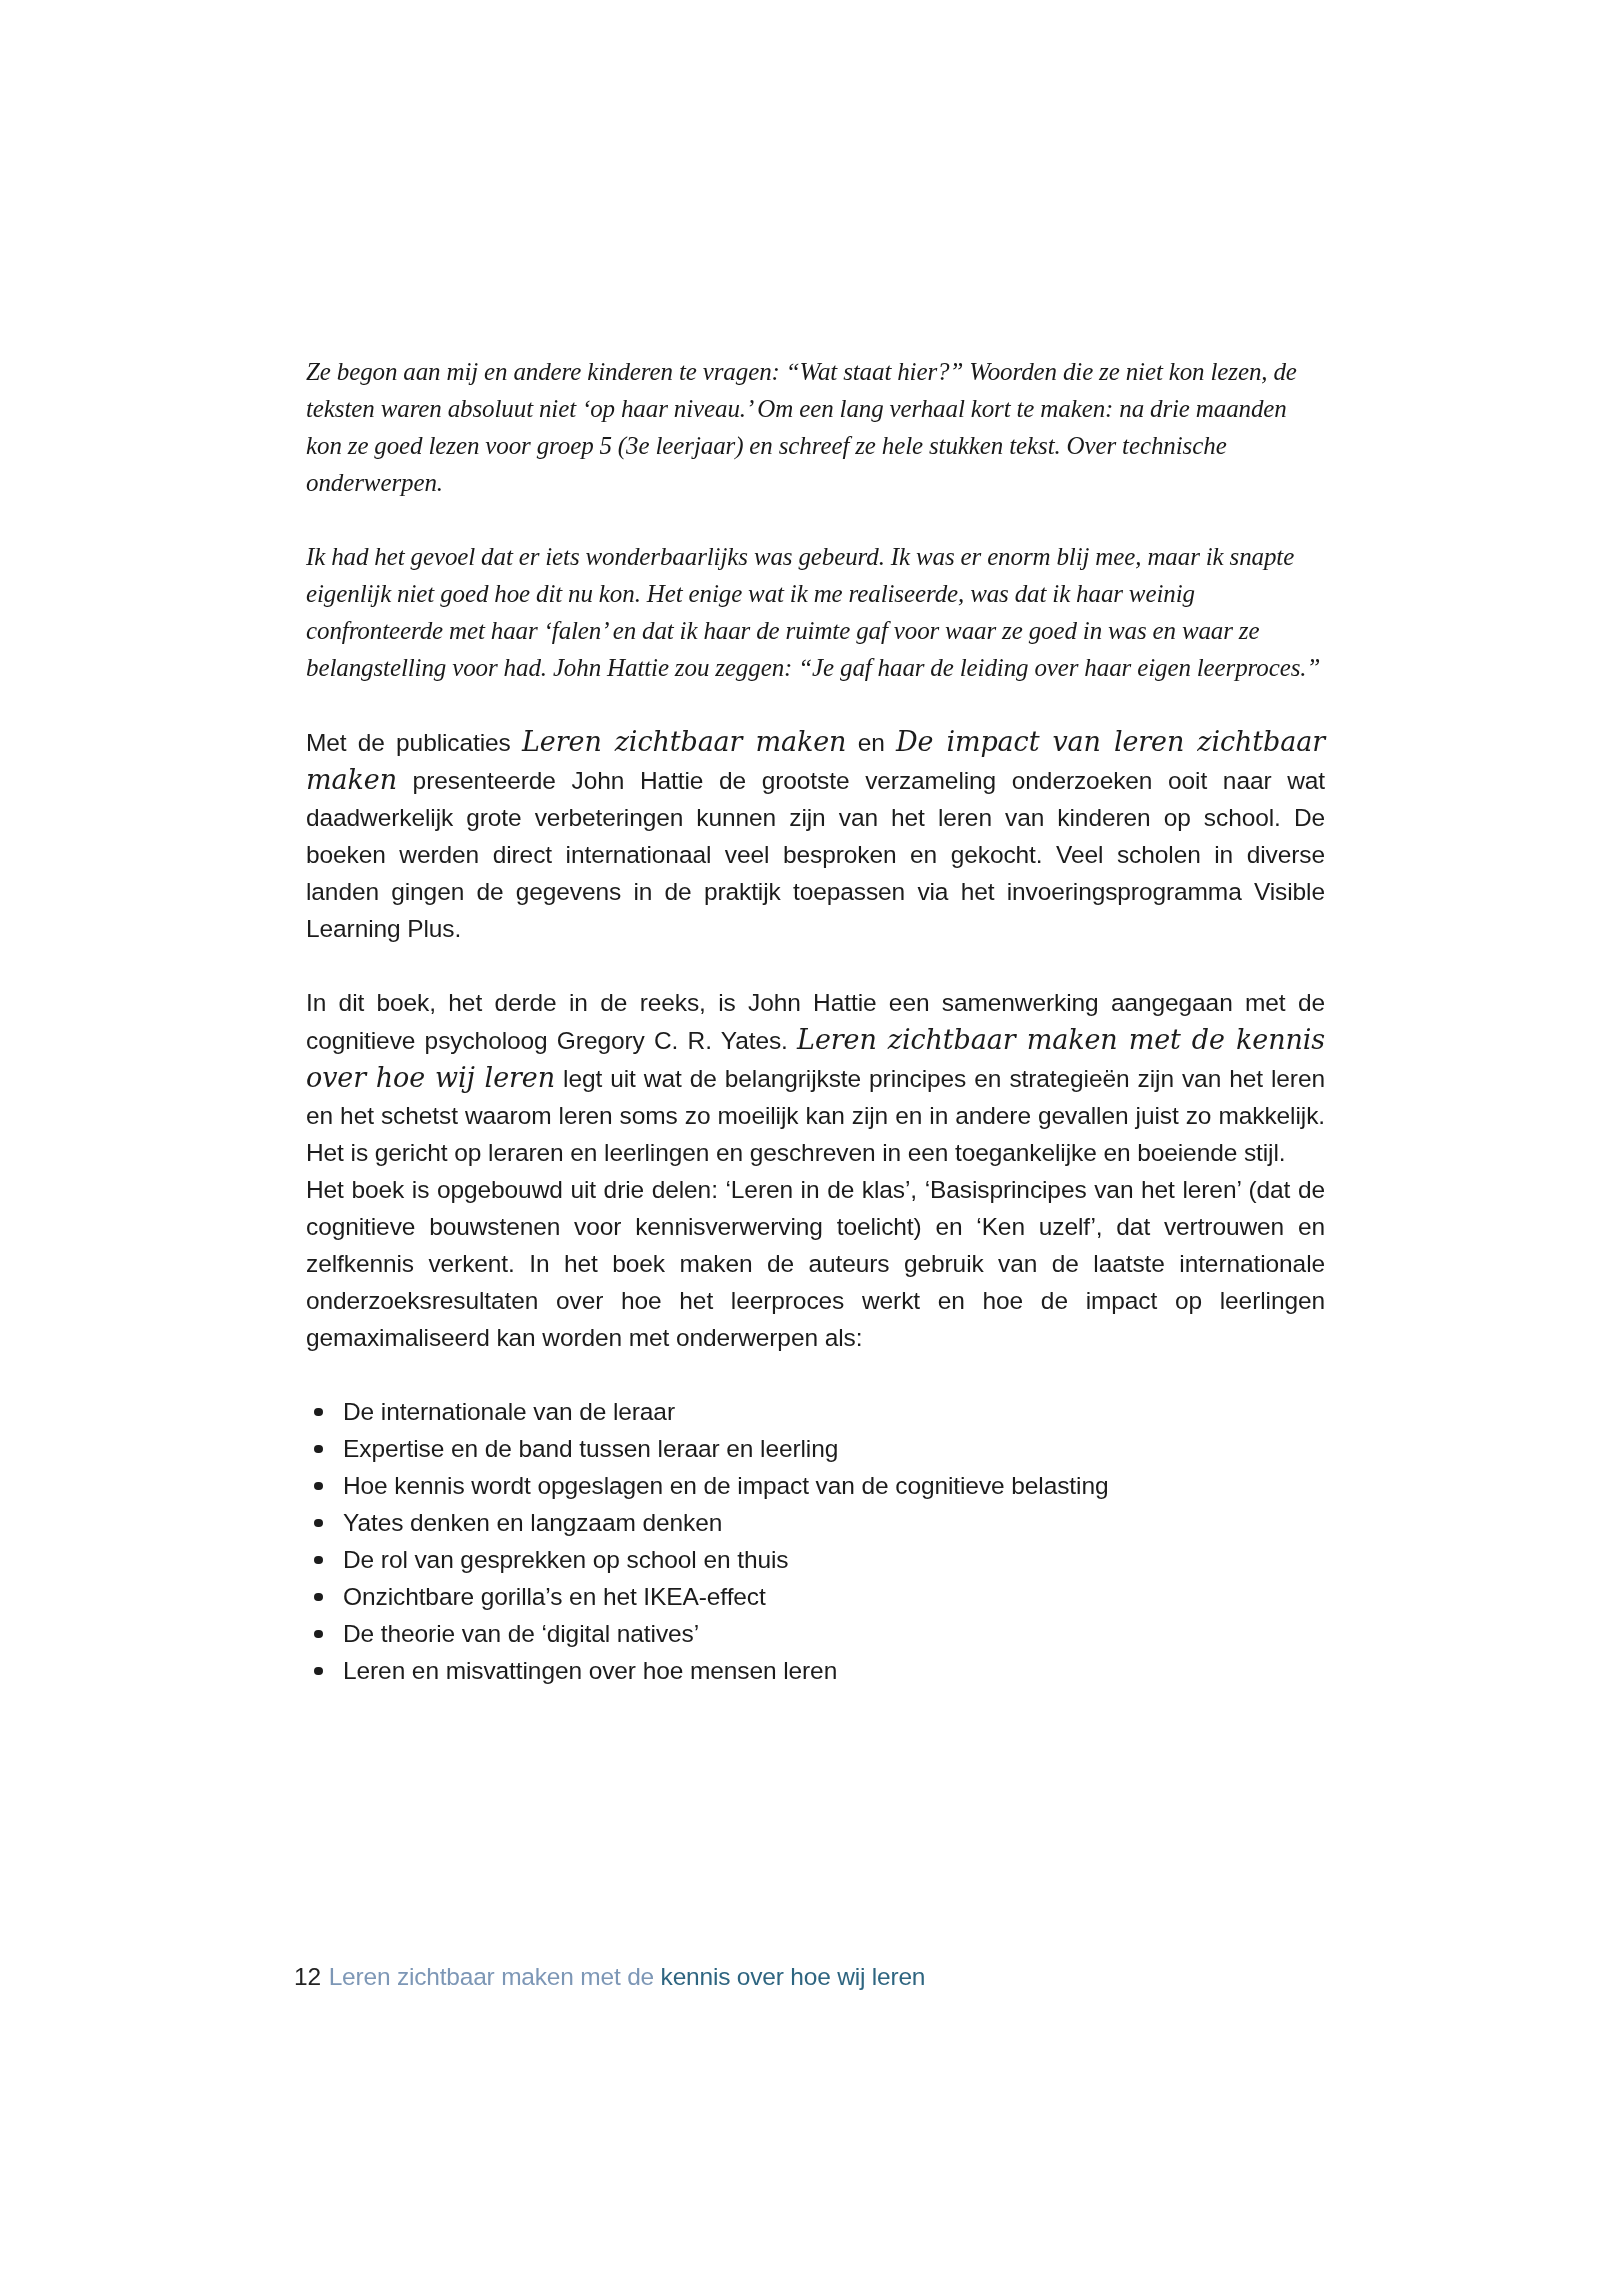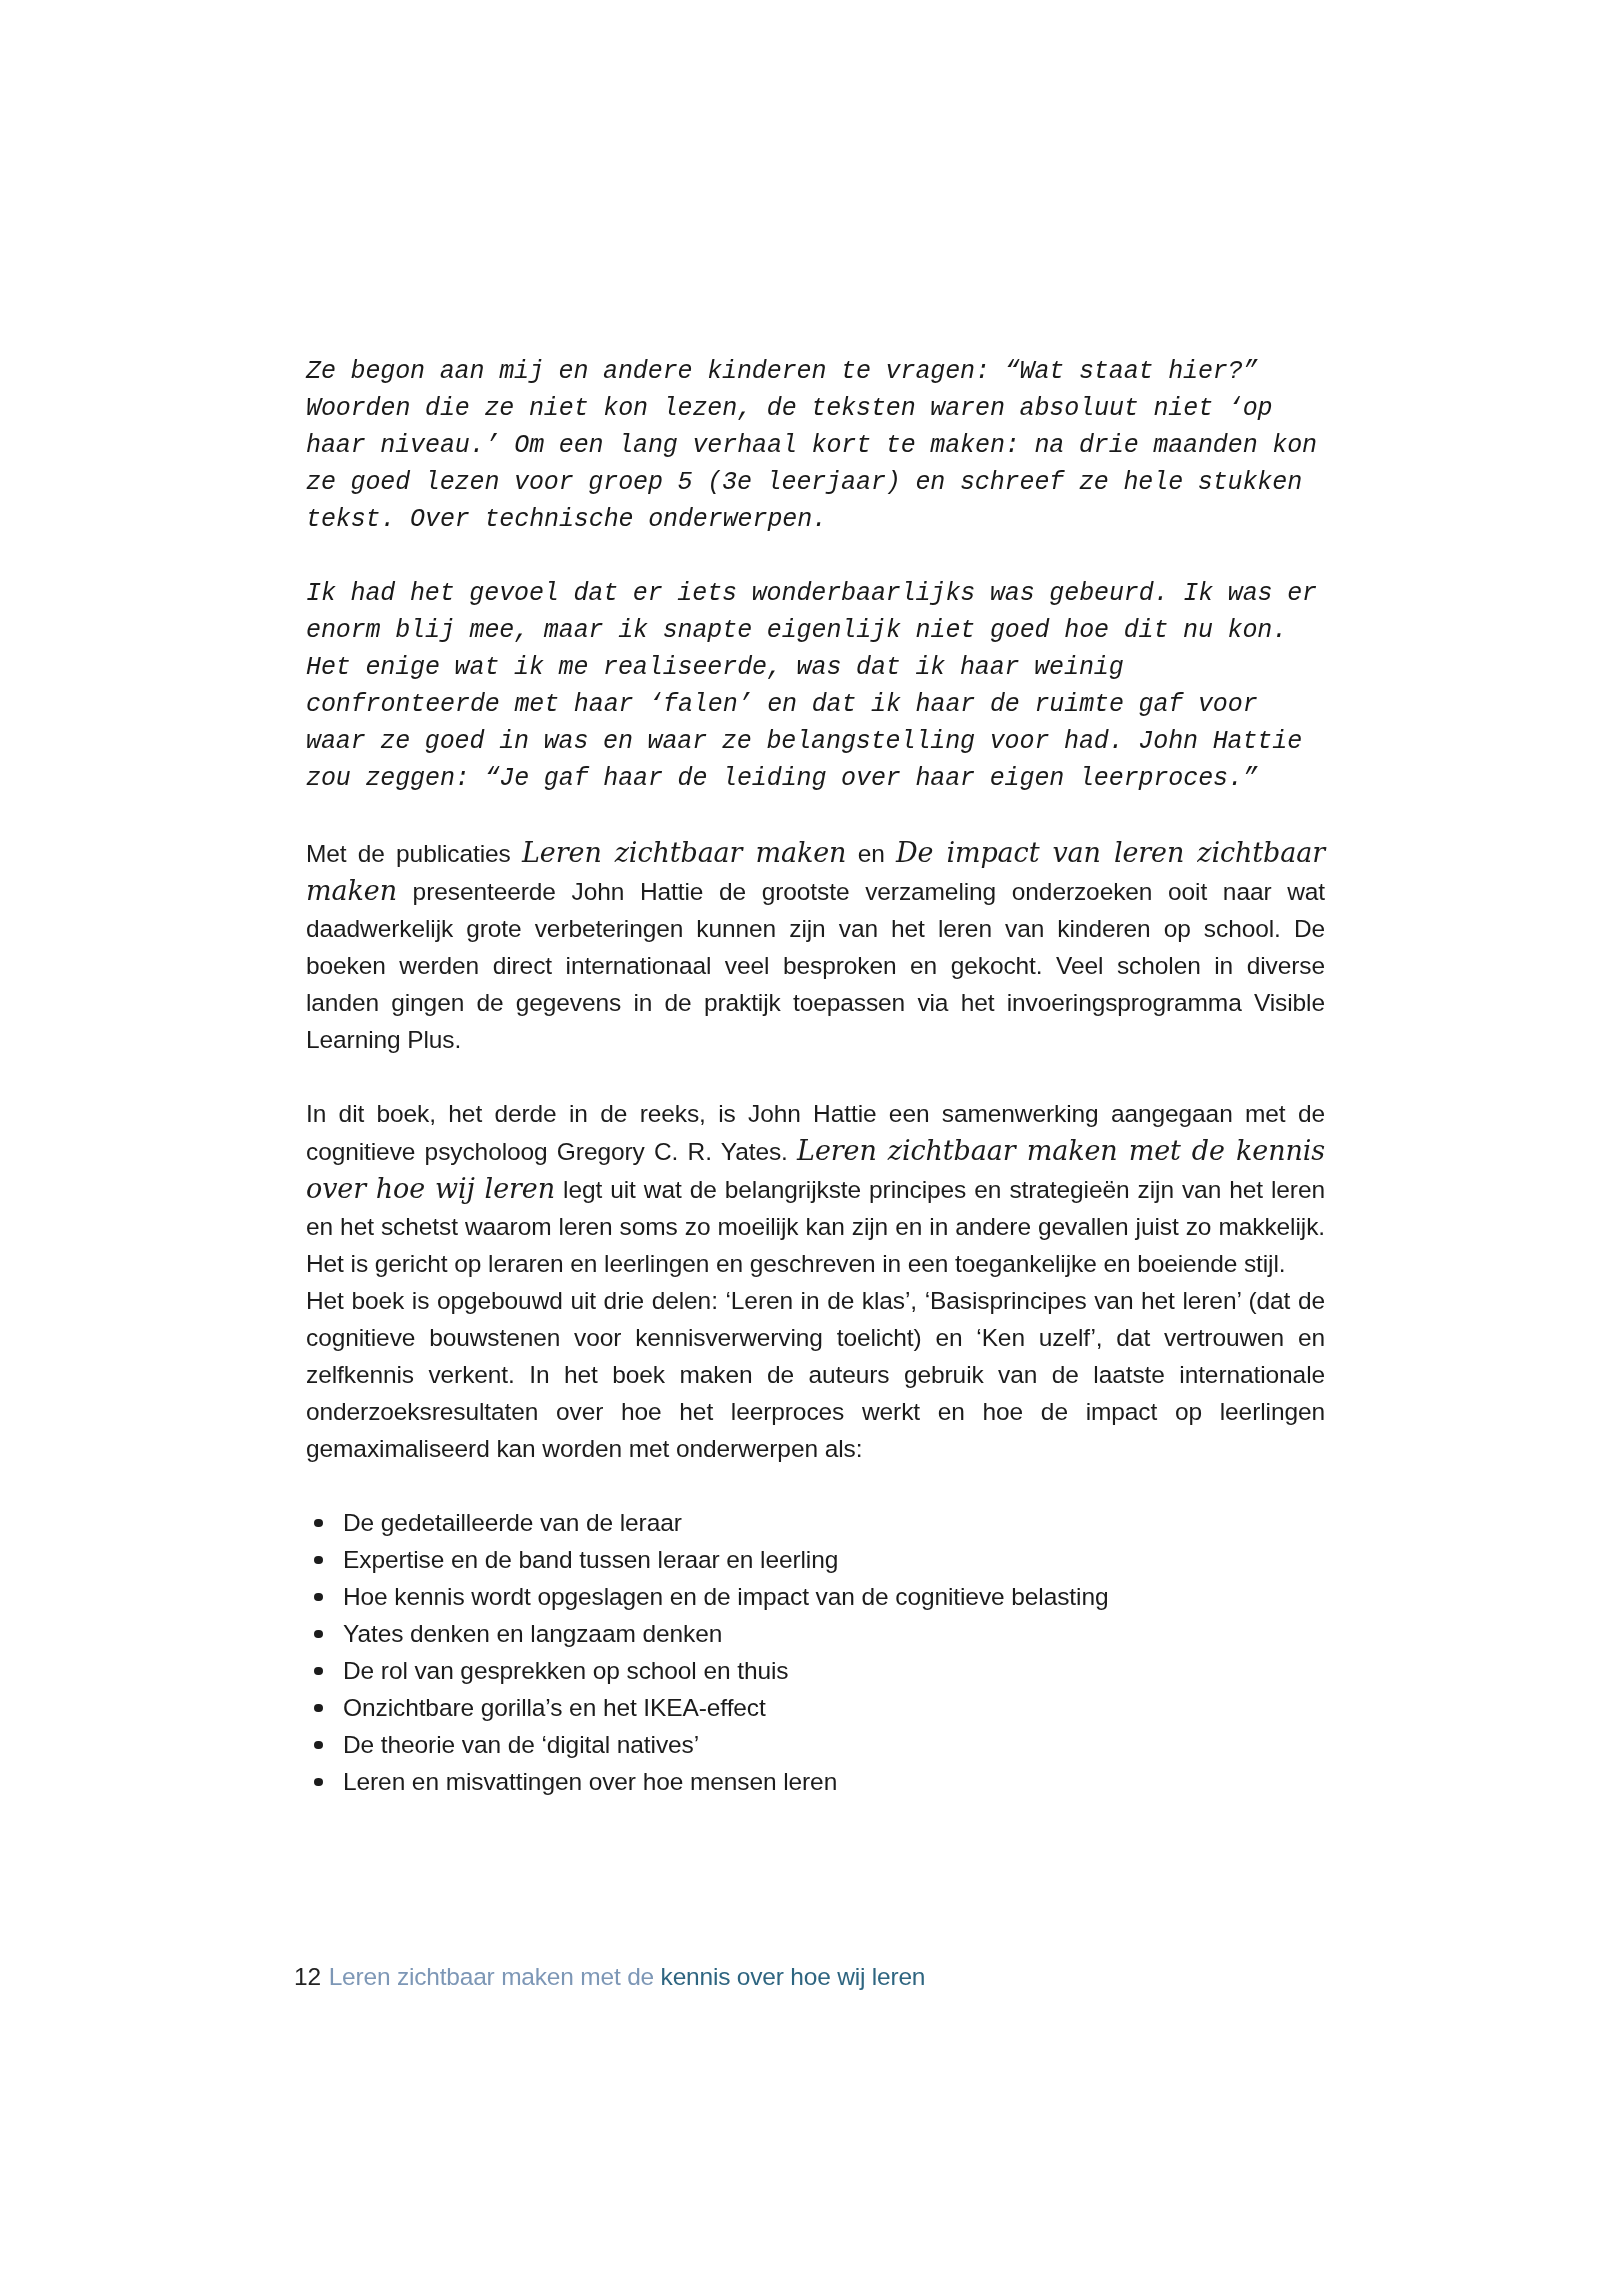--- a/index.html
+++ b/index.html
@@ -22,21 +22,21 @@
   
   .text-column {
     position: absolute;
     left: 306px;
     top: 353px;
     width: 1019px;
   }
 
   
   .quote-block {
-    font-family: Liberation Mono, monospace;
+    font-family: Liberation Serif, serif;
     font-style: italic;
     font-size: 25px;
     line-height: 37px;
     color: #1a1a1a;
     text-align: left;
     letter-spacing: -0.1px;
     word-spacing: -0.2px;
   }
 
   .quote-block p {
@@ -157,21 +157,21 @@
 
     <div class="body-block">
       <p>Het boek is opgebouwd uit drie delen: ‘Leren in de klas’, ‘Basisprincipes van het leren’ (dat de cognitieve bouwstenen voor kennisverwerving toelicht) en ‘Ken uzelf’, dat vertrouwen en zelfkennis verkent. In het boek maken de auteurs gebruik van de laatste internationale onderzoeksresultaten over hoe het leerproces werkt en hoe de impact op leerlingen gemaximaliseerd kan worden met onderwerpen als:</p>
     </div>
 
     <div class="spacer-line"></div>
 
     <ul class="bullet-list">
       <li>
         <span class="bullet-dot"></span>
-        <span>De gedetailleerde van de leraar</span>
+        <span>De internationale van de leraar</span>
       </li>
       <li>
         <span class="bullet-dot"></span>
         <span>Expertise en de band tussen leraar en leerling</span>
       </li>
       <li>
         <span class="bullet-dot"></span>
         <span>Hoe kennis wordt opgeslagen en de impact van de cognitieve belasting</span>
       </li>
       <li>

